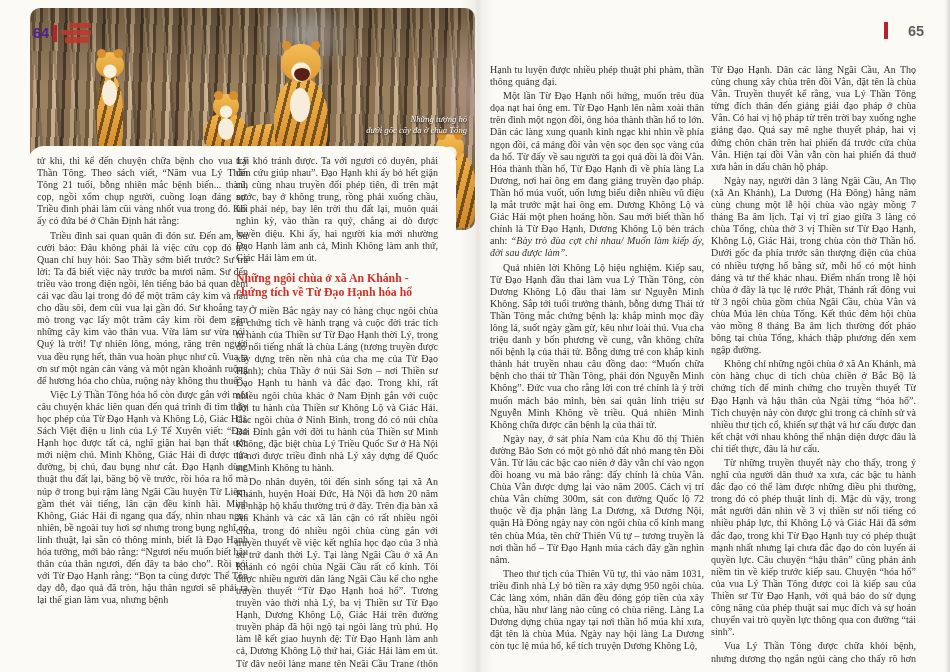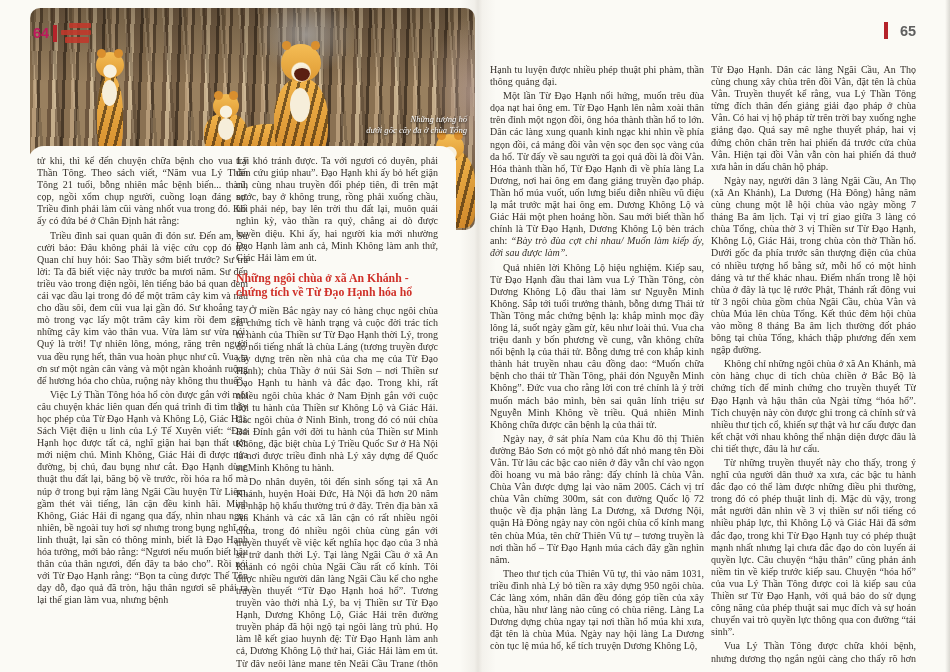--- a/index.html
+++ b/index.html
@@ -55,22 +55,22 @@
   .photo-caption{position:absolute;right:483px;top:114px;z-index:4;text-align:right;
       color:#ffffff;font-style:italic;font-size:8.6px;line-height:11px;
       text-shadow:0 1px 2px rgba(0,0,0,.85);}
 
   
   .text-card{position:absolute;left:28px;top:146px;width:428px;height:526px;
       background:#fbfaf5;border-radius:16px 16px 0 0;z-index:2;}
 
   
   .header-left{position:absolute;left:33px;top:23px;display:flex;align-items:center;gap:4px;z-index:6;}
-  .header-right{position:absolute;left:884px;top:22px;display:flex;align-items:center;gap:12px;z-index:6;}
-  .page-num{font-family:"Liberation Sans", sans-serif;font-weight:bold;font-size:14.5px;color:#be185d;}
+  .header-right{position:absolute;left:884px;top:22px;display:flex;align-items:center;gap:20px;z-index:6;}
+  .page-num{font-family:"Liberation Sans", sans-serif;font-weight:bold;font-size:14.5px;color:#4c1d95;}
   .header-right .page-num{color:#5f5f5f;}
   .red-bar{display:inline-block;width:4px;height:17px;background:#b5232a;}
   .masthead{display:flex;flex-direction:column;gap:2px;width:34px;}
   .masthead i{display:block;height:5px;background:#c0392b;border-radius:1px;opacity:.9;}
   .masthead i:nth-child(1){width:22px;margin-left:8px;}
   .masthead i:nth-child(2){width:30px;}
   .masthead i:nth-child(3){width:24px;margin-left:4px;height:6px;}
 
   
   .col{position:absolute;z-index:3;font-size:10px;line-height:12.1px;color:#35302a;

